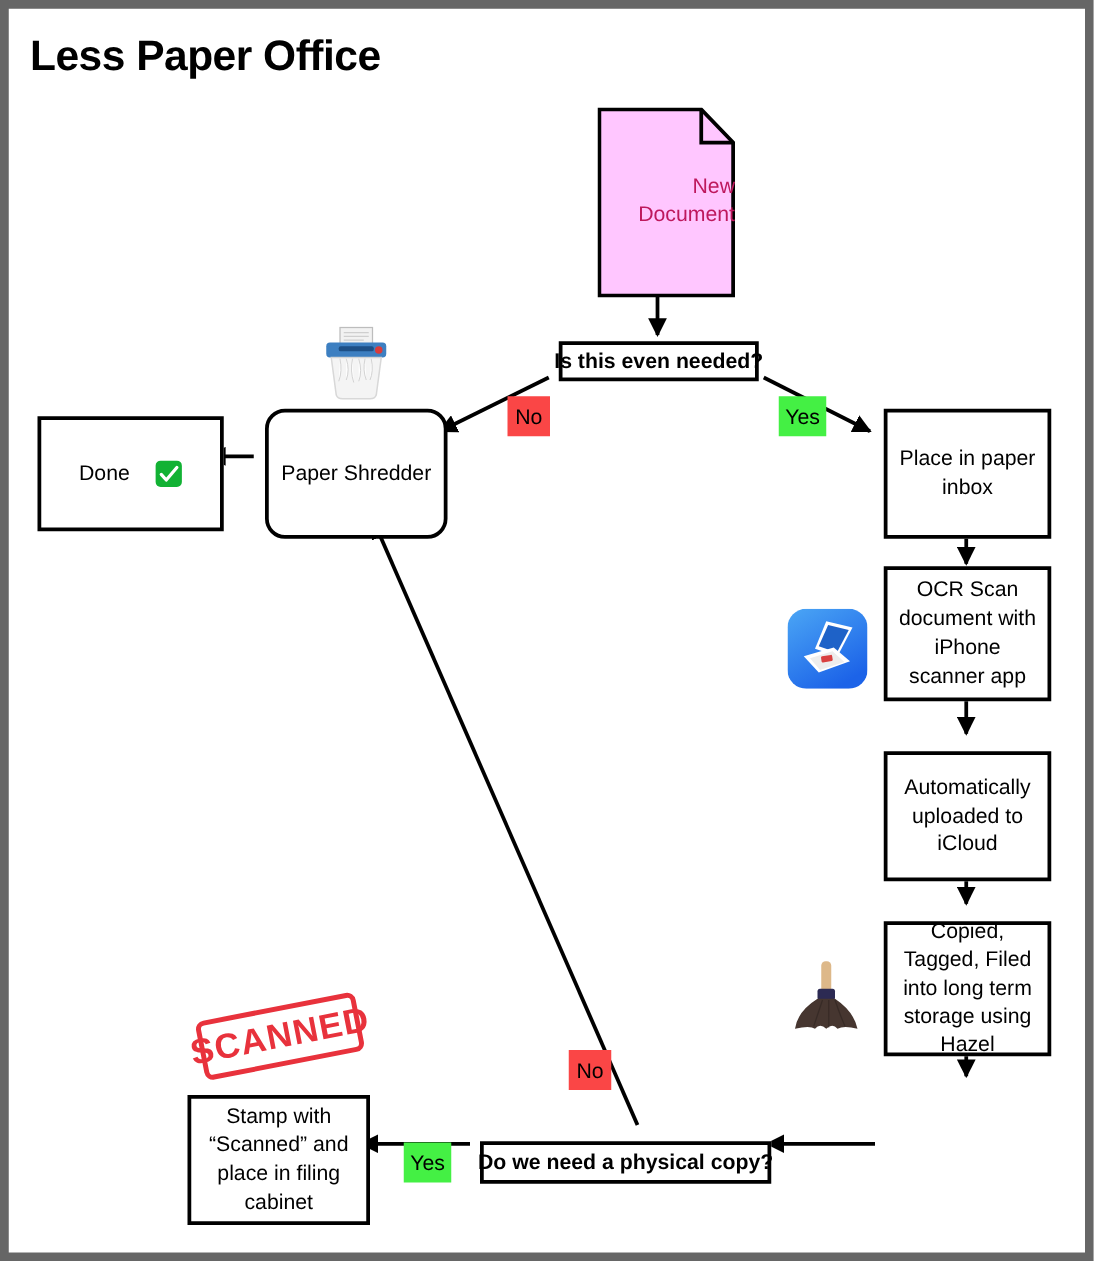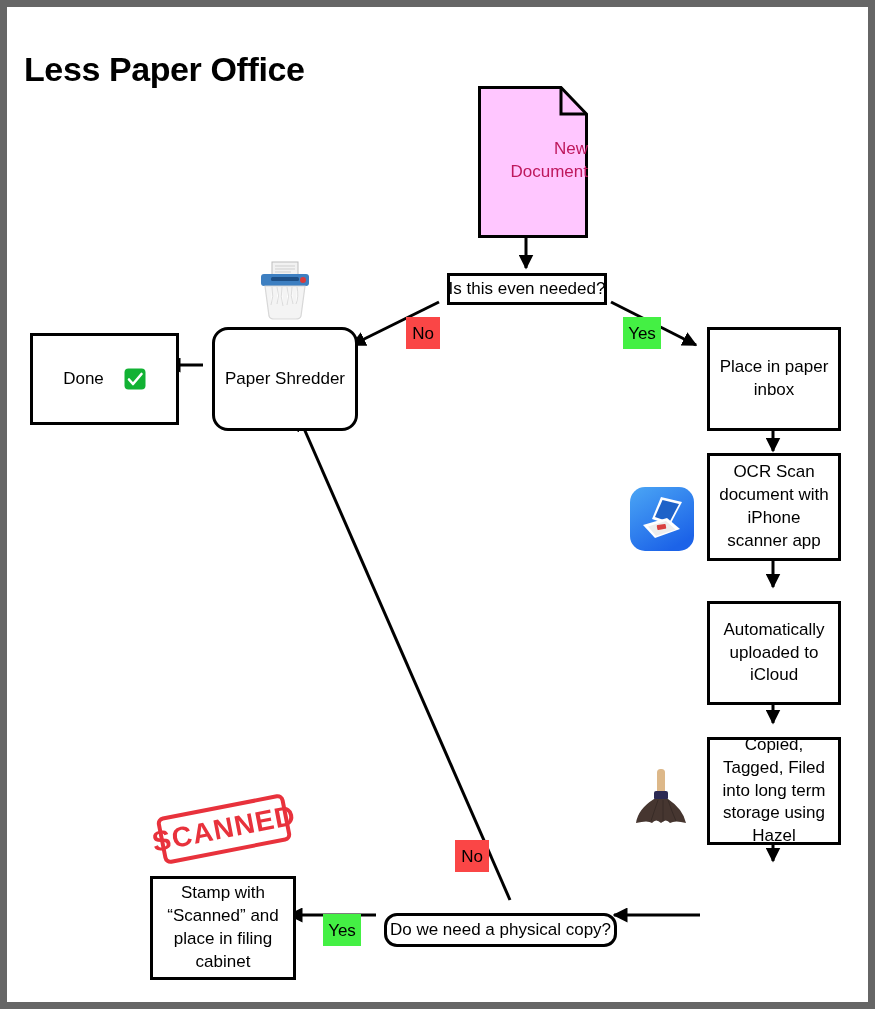--- a/index.html
+++ b/index.html
@@ -22,21 +22,20 @@
   }
   #title {
     position: absolute;
     left: 17px;
     top: 19px;
     font-size: 34px;
     font-weight: bold;
     letter-spacing: -0.4px;
     color: #000000;
     font-family: "Liberation Sans", sans-serif;
-    margin-top: 24px;
   }
 
   
   #wires {
     position: absolute;
     left: 0; top: 0;
     width: 861px;
     height: 995px;
     pointer-events: none;
   }
@@ -65,20 +64,21 @@
     border: 3px solid #000000;
     background: #ffffff;
     display: flex;
     align-items: center;
     justify-content: center;
     text-align: center;
     font-size: 17px;
     font-family: "Liberation Sans", sans-serif;
     color: #000000;
     white-space: nowrap;
+    font-weight: bold;
   }
 
   
   .elabel {
     position: absolute;
     box-sizing: border-box;
     display: flex;
     align-items: center;
     justify-content: center;
     font-size: 17px;
@@ -275,21 +275,21 @@
         <path d="M 38 35 q 4 12 8 21"></path>
       </g>
     </svg>
   </div>
 
   <div class="node" style="left:700px; top:730px; width:134px; height:108px;">
     <span class="txt">Copied, Tagged, Filed into long term storage using Hazel</span>
   </div>
 
 
-  <div class="decision" style="left:377px; top:906px; width:233px; height:34px;border-radius:13px;">
+  <div class="decision" style="left:377px; top:906px; width:233px; height:34px;">
     <span>Do we need a physical copy?</span>
   </div>
 
   <div class="elabel no" style="left:448px; top:833px; width:34px; height:32px;">
     <span>No</span>
   </div>
   <div class="elabel yes" style="left:316px; top:907px; width:38px; height:32px;">
     <span>Yes</span>
   </div>
 

